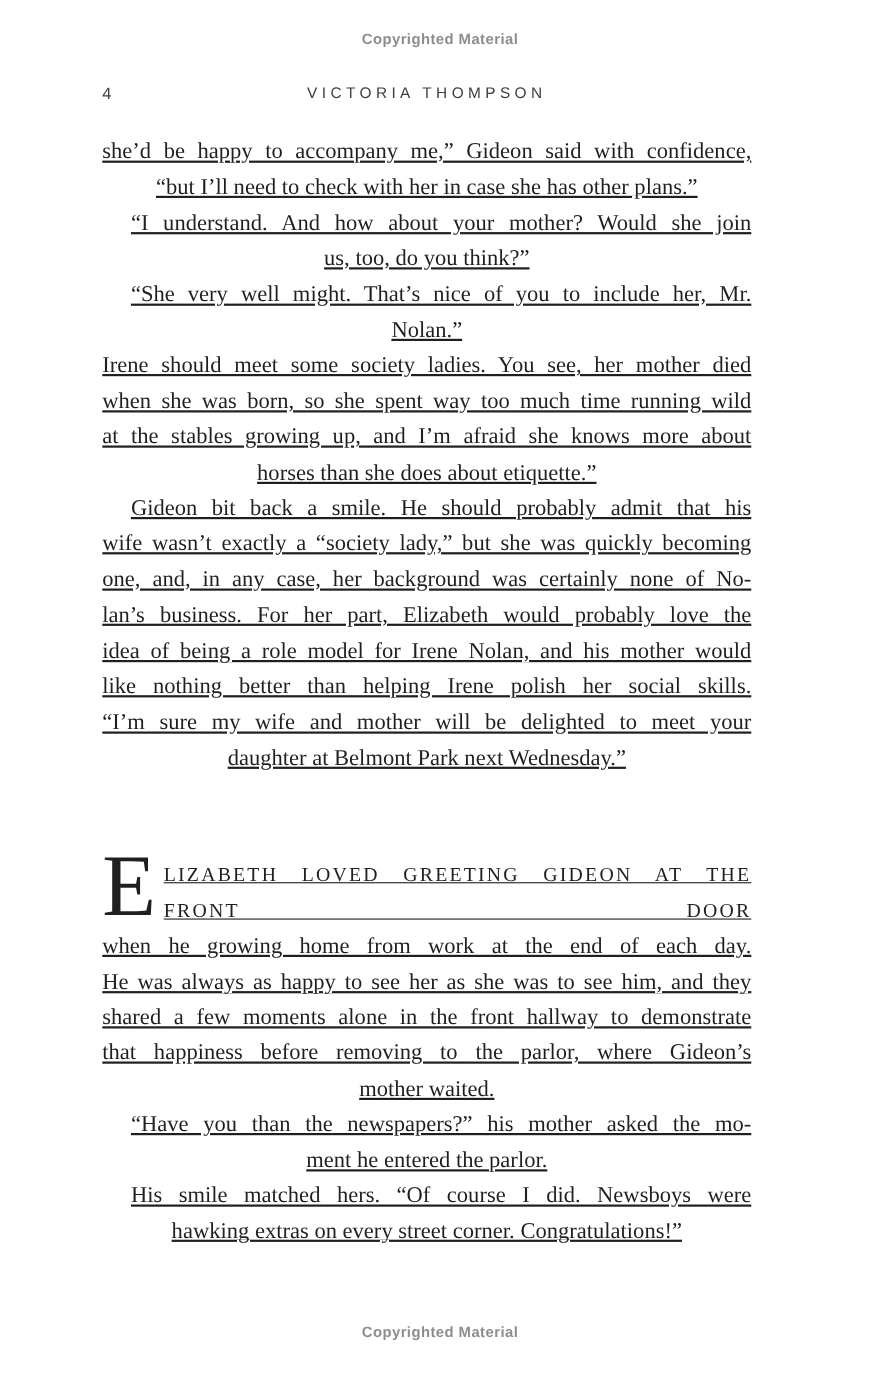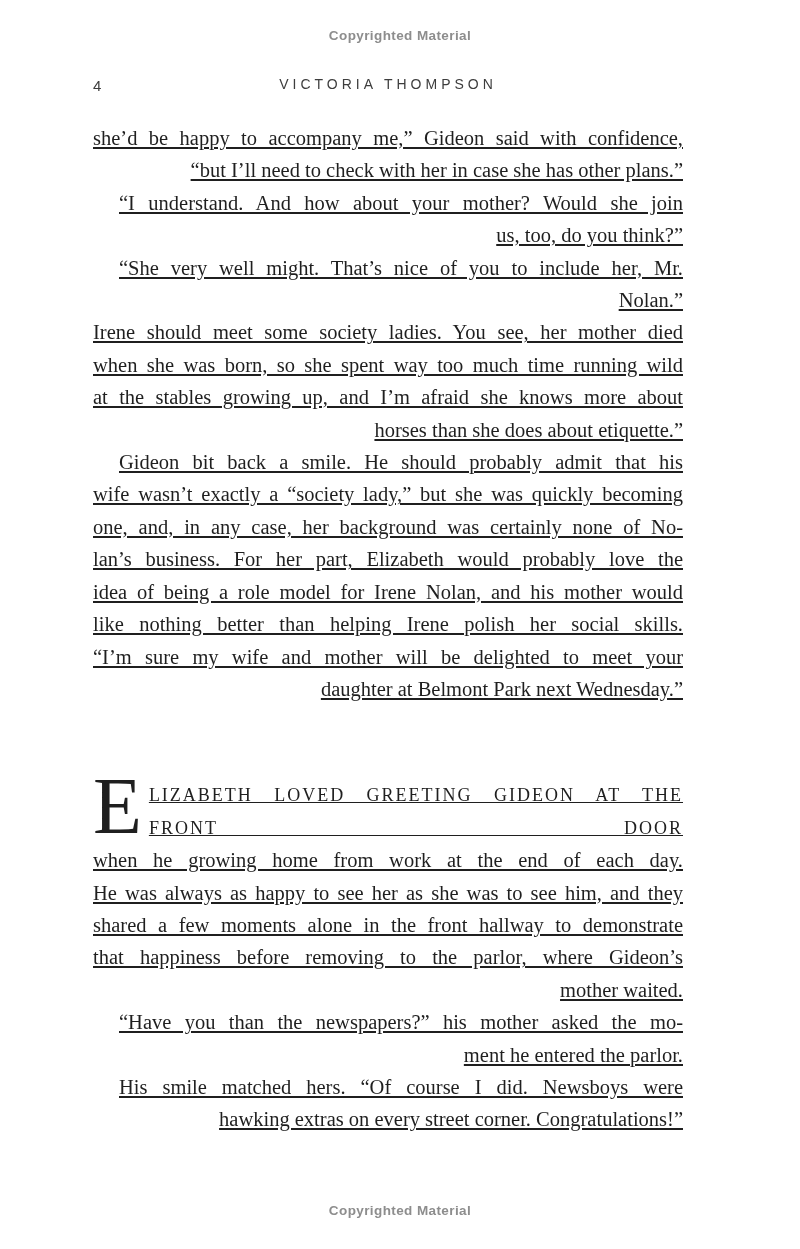--- a/index.html
+++ b/index.html
@@ -47,21 +47,21 @@
     position: absolute;
     top: 122px;
     left: 93px;
     width: 590px;
     font-size: 20.5px;
     line-height: 32.4px;
     color: #1f1f1f;
   }
   .para { margin: 0; text-decoration: underline; }
   .para.section-start { margin-top: 74px; }
-  .line { text-align: right; }
+  .line { text-align: center; }
   .line.j { text-align: justify; text-align-last: justify; }
   .line.indent { text-indent: 26px; }
   .line.capsline {
     font-size: 18px;
     letter-spacing: 2px;
   }
   .dropcap {
     float: left;
     font-size: 80px;
     line-height: 60px;

